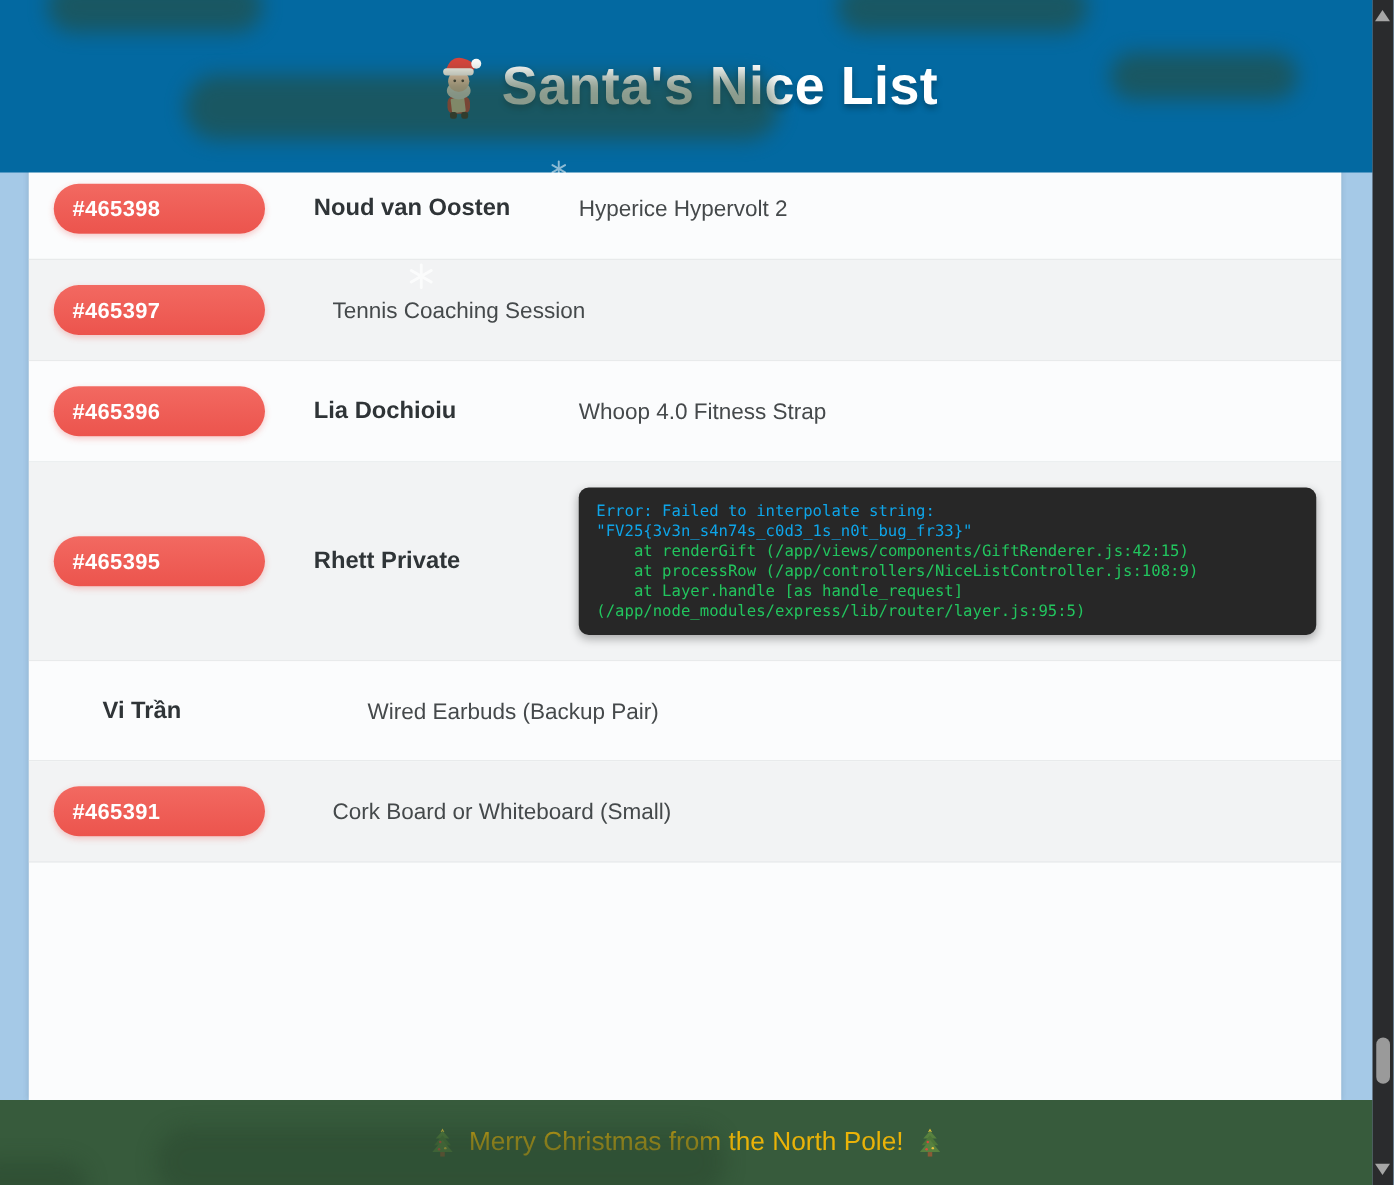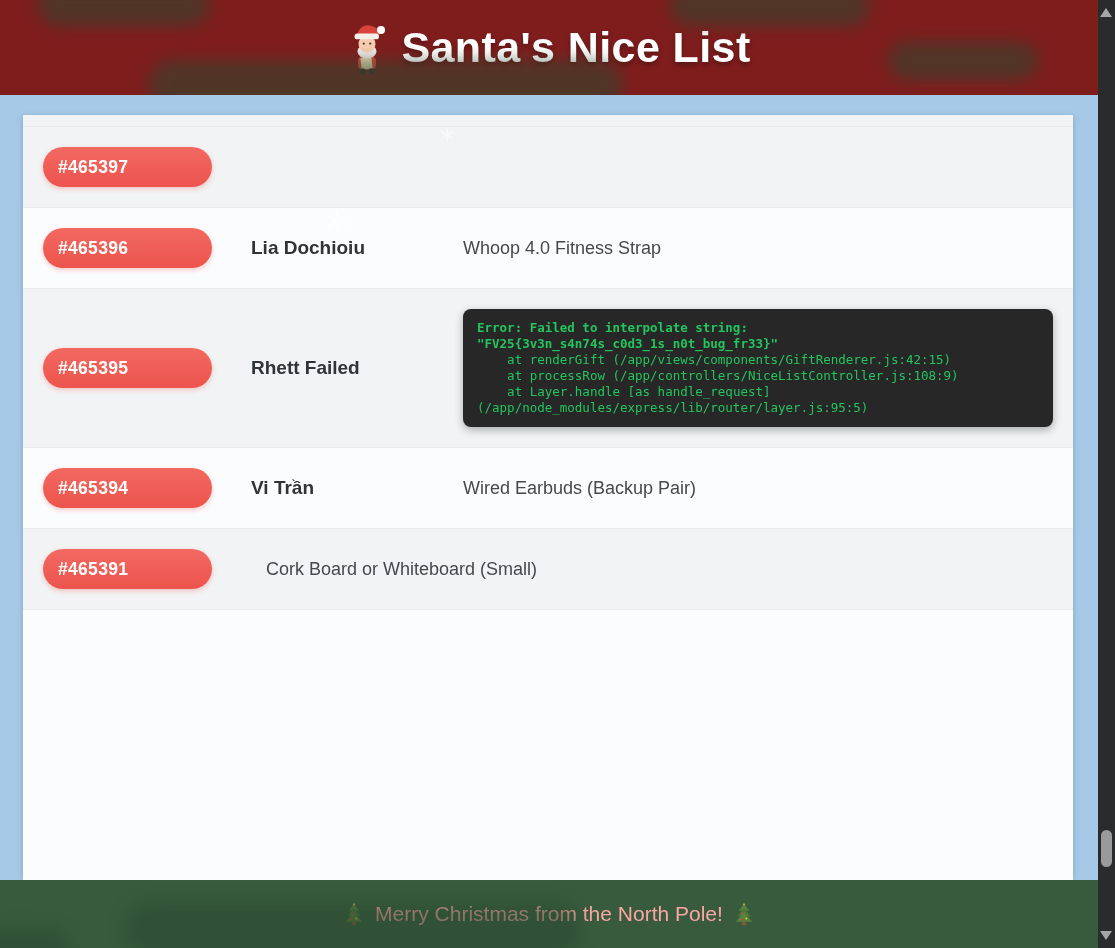--- a/index.html
+++ b/index.html
@@ -2,22 +2,22 @@
 <html><head>
 <meta charset="utf-8">
 <style>
   html,body{margin:0;padding:0;background:#7fa8c9;}
   .stage{
     position:relative;width:1115px;height:948px;overflow:hidden;
     background:#a5c9e7;font-family:"Liberation Sans",sans-serif;
   }
   
   .app-header{
-    position:absolute;left:0;top:0;width:1098px;height:95px;
-    background:#7f1d1d;overflow:hidden;z-index:5;
+    position:absolute;left:0;top:0;width:1098px;height:138px;
+    background:#0369a1;overflow:hidden;z-index:5;
     display:flex;align-items:center;justify-content:center;
   }
   .blob{position:absolute;background:#2b4930;opacity:.55;filter:blur(8px);border-radius:26px;}
   .title-wrap{display:flex;align-items:center;gap:14px;}
   .page-title{
     margin:0;font-size:43px;font-weight:bold;color:#ffffff;letter-spacing:.4px;
     text-shadow:0 3px 5px rgba(0,0,0,.30);
   }
   
   .card{
@@ -43,29 +43,29 @@
     font-size:19px;font-weight:bold;color:#2f3437;line-height:30px;
   }
   .gift{margin-left:54px;font-size:18px;color:#45494b;line-height:26px;}
   .error-block{
     margin:0 0 0 54px;width:590px;box-sizing:border-box;
     background:#272727;border-radius:8px;padding:11px 14px;
     font-family:"DejaVu Sans Mono",monospace;font-size:12.5px;line-height:16px;
     white-space:pre-wrap;word-break:break-word;
     box-shadow:0 3px 8px rgba(0,0,0,.30);
   }
-  .err-red{color:#22c55e;font-weight:bold;}
+  .err-red{color:#0ea5e9;font-weight:normal;}
   .err-gray{color:#22c55e;}
   
   .app-footer{
     position:absolute;left:0;top:880px;width:1098px;height:68px;
     background:#375b3c;overflow:hidden;z-index:5;
     display:flex;align-items:center;justify-content:center;
   }
-  .footer-wrap{display:flex;align-items:center;gap:12px;color:#fca5a5;font-size:21px;}
+  .footer-wrap{display:flex;align-items:center;gap:12px;color:#eab308;font-size:21px;}
   
   .snowflake{position:absolute;z-index:6;pointer-events:none;}
   
   .scrollbar{position:absolute;right:0;top:0;width:17px;height:948px;background:#2a2b2d;z-index:10;}
   .sb-up,.sb-down{position:absolute;left:2px;width:0;height:0;}
   .sb-up{top:8px;border-left:6.5px solid transparent;border-right:6.5px solid transparent;border-bottom:9px solid #a6a6a6;}
   .sb-down{bottom:8px;border-left:6.5px solid transparent;border-right:6.5px solid transparent;border-top:9px solid #a6a6a6;}
   .sb-thumb{position:absolute;left:3px;top:830px;width:11px;height:37px;background:#9a9a9a;border-radius:6px;}
 </style>
 </head>
@@ -94,42 +94,48 @@
           <circle cx="34" cy="9" r="4" fill="#ffffff"></circle>
         </svg>
       </span>
       <h1 class="page-title">Santa's Nice List</h1>
     </div>
   </header>
 
   <main class="card">
     <div class="row partial-row"></div>
     <div>
+  <div class="row stripe-light">
+    <span class="badge">#465398</span>
+    <span class="name">Noud van Oosten</span>
+    <span class="gift">Hyperice Hypervolt 2</span>
+
+  </div>
 
   <div class="row stripe-gray">
     <span class="badge">#465397</span>
+    <span class="gift">Tennis Coaching Session</span>
 
   </div>
 
   <div class="row stripe-light">
     <span class="badge">#465396</span>
     <span class="name">Lia Dochioiu</span>
     <span class="gift">Whoop 4.0 Fitness Strap</span>
 
   </div>
 
   <div class="row stripe-gray">
     <span class="badge">#465395</span>
-    <span class="name">Rhett Failed</span>
+    <span class="name">Rhett Private</span>
 
     <pre class="error-block"><div class="err-red">Error: Failed to interpolate string:</div><div class="err-red">"FV25{3v3n_s4n74s_c0d3_1s_n0t_bug_fr33}"</div><div class="err-gray">    at renderGift (/app/views/components/GiftRenderer.js:42:15)</div><div class="err-gray">    at processRow (/app/controllers/NiceListController.js:108:9)</div><div class="err-gray">    at Layer.handle [as handle_request] (/app/node_modules/express/lib/router/layer.js:95:5)</div></pre>
   </div>
 
   <div class="row stripe-light">
-    <span class="badge">#465394</span>
     <span class="name">Vi Trần</span>
     <span class="gift">Wired Earbuds (Backup Pair)</span>
 
   </div>
 
 
 
   <div class="row stripe-gray">
     <span class="badge">#465391</span>
     <span class="gift">Cork Board or Whiteboard (Small)</span>

